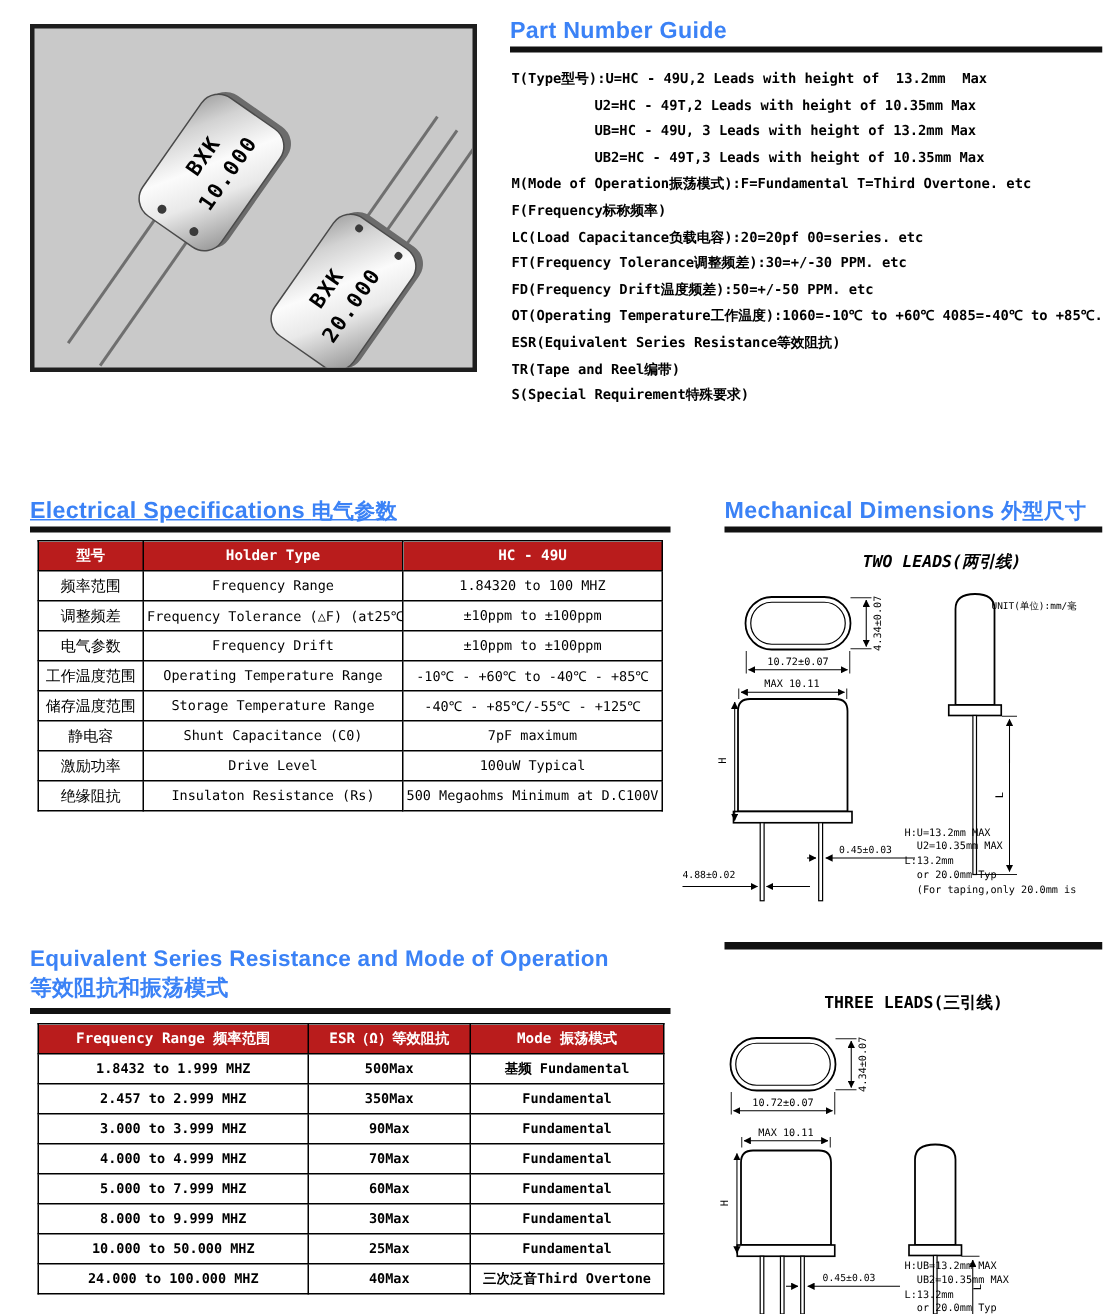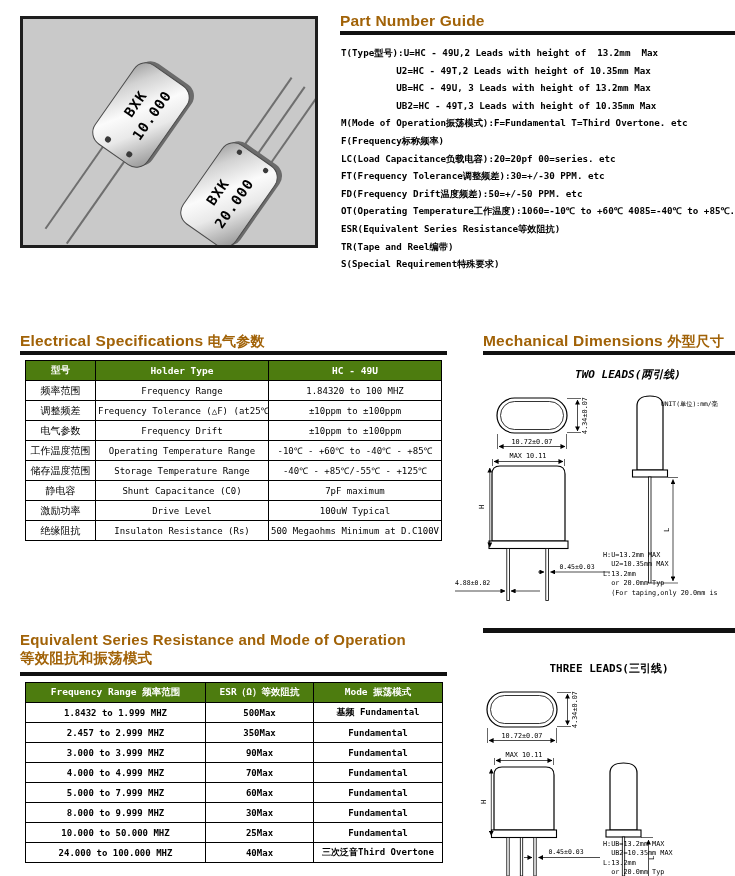--- a/index.html
+++ b/index.html
@@ -1,33 +1,33 @@
 <!DOCTYPE html>
 <html><head>
 <meta charset="utf-8">
 <style>
   html,body{margin:0;padding:0;}
   body{width:735px;height:876px;position:relative;background:#fff;overflow:hidden;
        font-family:"DejaVu Sans Mono","Liberation Mono",monospace;color:#000;}
   .abs{position:absolute;}
-  .red-title{font-family:"Liberation Sans",sans-serif;font-weight:bold;color:#a16207;
+  .red-title{font-family:"Liberation Sans",sans-serif;font-weight:bold;color:#3b82f6;
              font-size:15.5px;letter-spacing:.2px;white-space:nowrap;}
   .red-cn{font-size:14px;font-family:"DejaVu Sans",sans-serif;font-weight:bold;}
   .bar{background:#111;height:4px;}
   
   .photo{left:20px;top:16px;width:292px;height:226px;border:3px solid #1e1e1e;background:#c9c9c9;}
   
   .png-lines{left:341px;top:44px;font-size:9.2px;font-weight:bold;line-height:17.6px;width:400px;}
   .png-lines div{white-space:pre;}
   
   table.spec{border-collapse:collapse;table-layout:fixed;font-size:9px;
              font-family:"DejaVu Sans Mono","Liberation Mono",monospace;}
   table.spec td{border:1px solid #000;text-align:center;height:19px;padding:0 2px;
                 overflow:hidden;white-space:nowrap;}
-  table.spec tr.hdr td{background:#4d7c0f;color:#fff;border-color:#000;font-weight:bold;font-size:9.5px;}
+  table.spec tr.hdr td{background:#b91c1c;color:#fff;border-color:#000;font-weight:bold;font-size:9.5px;}
   td.cjk{font-family:"DejaVu Sans",sans-serif;font-size:10px;}
   td.mode{text-align:right;padding-right:9px;white-space:pre;font-weight:bold;}
   td.bold{font-weight:bold;margin-top:32px;}
   
   .draw-cap{font-size:11px;font-weight:bold;text-align:center;
             font-family:"DejaVu Sans Mono","Liberation Mono",monospace;white-space:nowrap;}
   .notes{font-size:6.8px;line-height:9.4px;}
   .notes div{white-space:pre;}
   svg text{font-family:"DejaVu Sans Mono","Liberation Mono",monospace;fill:#000;}
 </style>
@@ -80,21 +80,21 @@
   <div>F(Frequency标称频率)</div>
   <div>LC(Load Capacitance负载电容):20=20pf 00=series. etc</div>
   <div>FT(Frequency Tolerance调整频差):30=+/-30 PPM. etc</div>
   <div>FD(Frequency Drift温度频差):50=+/-50 PPM. etc</div>
   <div>OT(Operating Temperature工作温度):1060=-10℃ to +60℃ 4085=-40℃ to +85℃. etc</div>
   <div>ESR(Equivalent Series Resistance等效阻抗)</div>
   <div>TR(Tape and Reel编带)</div>
   <div>S(Special Requirement特殊要求)</div>
 </div>
 
-<div class="abs red-title" style="left:20px;top:332px;">
+<div class="abs red-title" style="left:20px;top:332px;text-decoration:underline;">
   <span>Electrical Specifications</span>
   <span class="red-cn">电气参数</span>
 </div>
 <div class="abs bar" style="left:20px;top:351px;width:427px;"></div>
 
 <table class="spec abs" style="left:25px;top:360px;width:416px;">
   <colgroup>
       <col style="width:70px">
       <col style="width:173px">
       <col style="width:173px">

